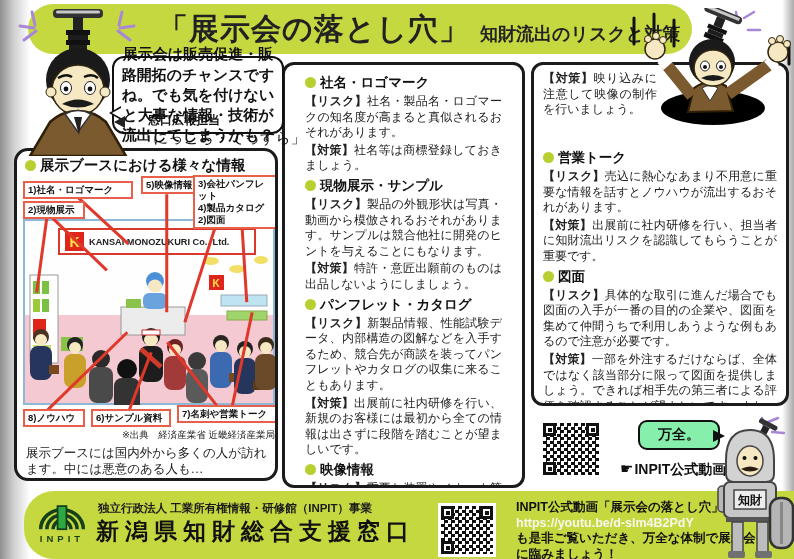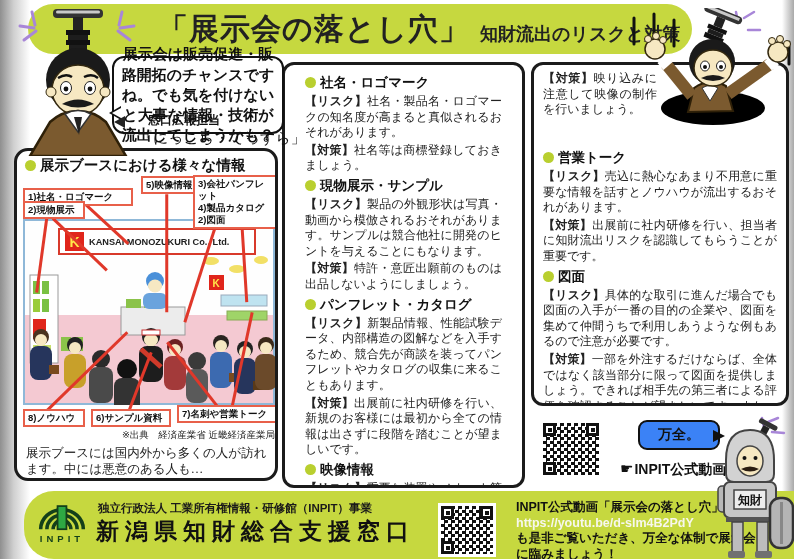--- a/index.html
+++ b/index.html
@@ -51,21 +51,21 @@
   .rgt{left:531px;top:62px;width:258px;height:344px;padding:6px 9px;}
   .hole-spacer{float:right;width:120px;height:78px;}
 
   
   .qr{position:absolute;background:#fff;padding:3px;box-sizing:border-box;z-index:5;}
   .qr .m{width:100%;height:100%;position:relative;background:repeating-conic-gradient(#111 0% 25%,#fff 0% 50%);background-size:7px 7px;}
   .qr .f{position:absolute;width:13px;height:13px;border:3px solid #111;background:#fff;box-sizing:border-box;}
   .qr .f::after{content:"";position:absolute;inset:1.5px;background:#111;}
   .f.tl{top:0;left:0}.f.tr{top:0;right:0}.f.bl{bottom:0;left:0}
   .qr1{left:540px;top:420px;width:62px;height:58px;}
-  .perfect{position:absolute;left:638px;top:420px;width:82px;height:30px;background:#3b82f6;border:2.5px solid #111;
+  .perfect{position:absolute;left:638px;top:420px;width:82px;height:30px;background:#86efac;border:2.5px solid #111;
     border-radius:9px;z-index:5;display:flex;align-items:center;justify-content:center;box-sizing:border-box;}
   .perfect span{font-size:14px;font-weight:bold;color:#111;}
   .perfect::after{content:"";position:absolute;right:-13px;top:8px;border:6px solid transparent;border-left:12px solid #111;}
   .vlink{position:absolute;left:620px;top:460px;z-index:5;font-size:14px;font-weight:bold;color:#111;}
   .vlink .ptr{font-size:15px;margin-right:1px;}
 
   .faller{position:absolute;left:628px;top:8px;z-index:5;}
   .knight{position:absolute;left:710px;top:416px;z-index:10;}
 
   
@@ -226,21 +226,21 @@
     <div class="cline" style="left:150px;top:42px;width:118px;transform:rotate(90deg)"></div>
     <div class="cline" style="left:200px;top:70px;width:105px;transform:rotate(107.7deg)"></div>
     <div class="cline" style="left:225px;top:70px;width:80px;transform:rotate(86.4deg)"></div>
     <div class="cline" style="left:30px;top:66px;width:75px;transform:rotate(97.7deg)"></div>
     <div class="cline" style="left:36px;top:66px;width:75px;transform:rotate(43.9deg)"></div>
     <div class="cline" style="left:30px;top:258px;width:112px;transform:rotate(-44.3deg)"></div>
     <div class="cline" style="left:112px;top:258px;width:62px;transform:rotate(-69.2deg)"></div>
     <div class="cline" style="left:200px;top:254px;width:81px;transform:rotate(-128deg)"></div>
     <div class="cline" style="left:215px;top:254px;width:96px;transform:rotate(-78deg)"></div>
 
-    <div class="rlabel" style="left:6px;top:37px;width:110px">1)社名・ロゴマーク</div>
+    <div class="rlabel" style="left:6px;top:30px;width:110px">1)社名・ロゴマーク</div>
     <div class="rlabel" style="left:124px;top:25px;width:74px">5)映像情報</div>
     <div class="rlabel" style="left:176px;top:24px;width:84px;white-space:normal">
       <span>3)会社パンフレット</span><br>
       <span>4)製品カタログ</span><br>
       <span>2)図面</span>
     </div>
     <div class="rlabel" style="left:6px;top:50px;width:62px">2)現物展示</div>
     <div class="rlabel" style="left:6px;top:258px;width:62px">8)ノウハウ</div>
     <div class="rlabel" style="left:74px;top:258px;width:80px">6)サンプル資料</div>
     <div class="rlabel" style="left:160px;top:254px;width:100px">7)名刺や営業トーク</div>

